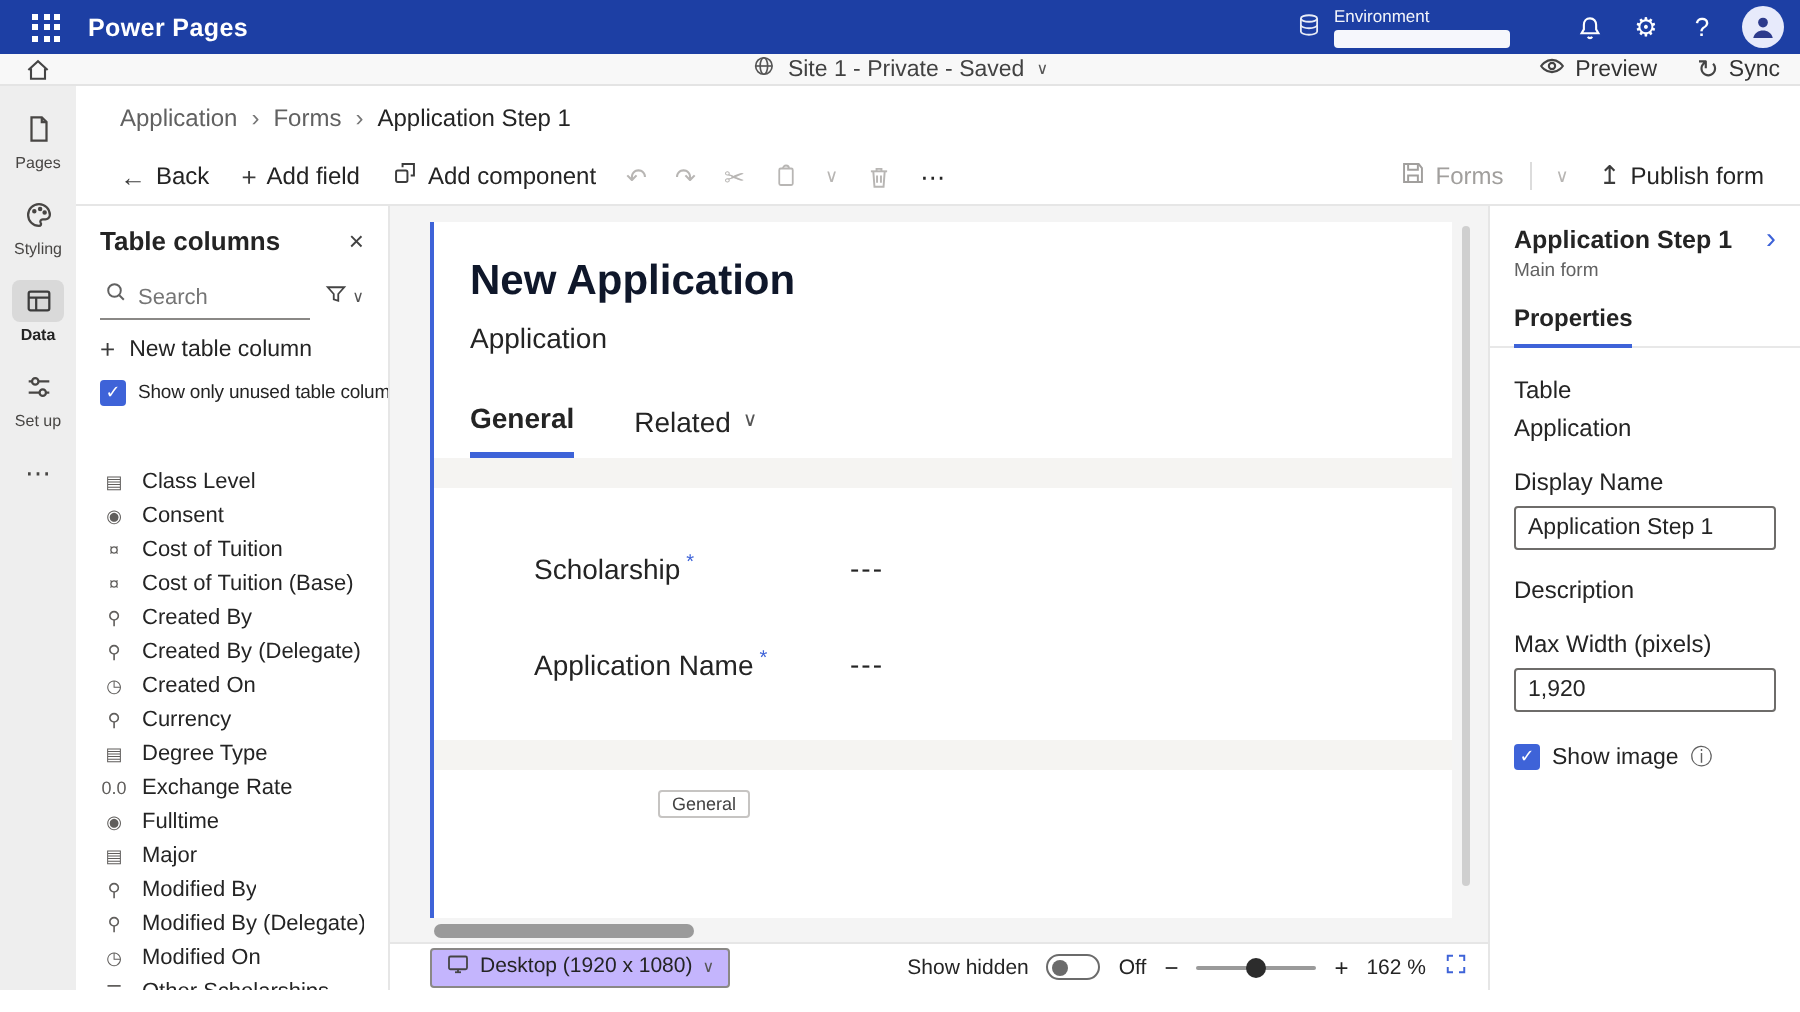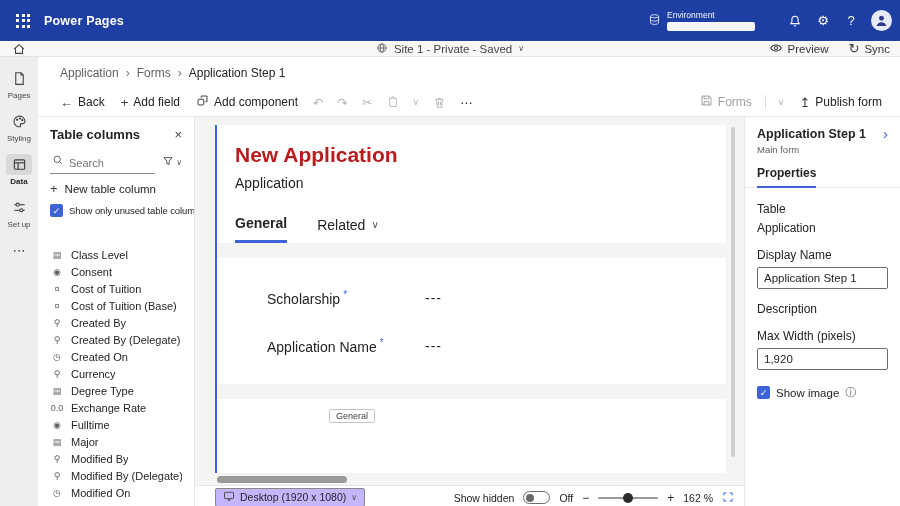--- a/index.html
+++ b/index.html
@@ -2,21 +2,21 @@
 <html><head>
 <meta charset="utf-8">
 <style>
   * { box-sizing: border-box; margin: 0; padding: 0; }
   html,body { background:#fff; }
   body { font-family: "Liberation Sans", "DejaVu Sans", sans-serif; color:#242424; }
   .app { position:relative; width:900px; height:506px; overflow:hidden; background:#fff;
          --header-bg:#1d3fa4; --accent:#3e63d8; font-size:12px; }
 
   
-  .topbar { height:41px; background:var(--header-bg); display:flex; align-items:center; padding:0 8px 0 8px; color:#fff; }
+  .topbar { height:27px; background:var(--header-bg); display:flex; align-items:center; padding:0 8px 0 8px; color:#fff; }
   .waffle { display:grid; grid-template-columns:repeat(3,3px); gap:2.5px; padding:0 8px; cursor:pointer; }
   .waffle span { width:3px; height:3px; background:#fff; }
   .app-name { font-size:12.5px; font-weight:700; margin-left:6px; letter-spacing:.2px; }
   .topbar .spacer { flex:1; }
   .env { display:flex; align-items:center; gap:6px; margin-right:26px; cursor:pointer; }
   .env-text { display:flex; flex-direction:column; }
   .env-label { font-size:8.5px; color:#fff; opacity:.95; }
   .env-pill { width:88px; height:9px; background:#fff; border-radius:2px; margin-top:2px; opacity:.96; }
   .top-ico { width:28px; height:27px; display:flex; align-items:center; justify-content:center; cursor:pointer; font-size:13px; color:#fff; }
   .avatar { width:21px; height:21px; border-radius:50%; background:#e7eafb; display:flex; align-items:center; justify-content:center; margin-left:6px; cursor:pointer; overflow:hidden; }
@@ -74,21 +74,21 @@
   .col-list { flex:1; overflow:hidden; margin-top:24px; }
   .col-row { display:flex; align-items:center; gap:7px; padding:2px 12px; height:17px; cursor:pointer; }
   .col-glyph { width:14px; flex:none; font-size:9px; color:#605e5c; text-align:center; line-height:13px; }
   .col-name { font-size:11px; color:#242424; white-space:nowrap; overflow:hidden; line-height:13px; }
 
   
   .canvas-col { flex:1; min-width:0; display:flex; flex-direction:column; background:#f4f4f4; }
   .canvas-scroll { flex:1; position:relative; overflow:hidden; }
   .form-page { position:absolute; left:20px; right:18px; top:8px; bottom:12px; background:#fff; border-left:2.5px solid var(--accent); overflow:hidden; }
   .fp-pad { padding:18px 0 0 18px; }
-  .fp-title { font-size:21px; font-weight:700; color:#b91c1c; }
+  .fp-title { font-size:21px; font-weight:700; color:#0f172a; }
   .fp-sub { font-size:14px; margin-top:8px; }
   .ftabs { display:flex; gap:30px; margin-top:24px; padding-left:18px; }
   .ftab { font-size:14px; color:#242424; padding-bottom:9px; cursor:pointer; display:flex; align-items:center; gap:6px; }
   .ftab.active { font-weight:700; border-bottom:3px solid var(--accent); }
   .band { height:15px; background:#f5f4f2; }
   .fields { padding:16px 0 2px 50px; }
   .field-row { display:flex; align-items:center; height:48px; cursor:pointer; }
   .field-label { width:158px; font-size:14px; color:#242424; }
   .req { color:var(--accent); font-size:10px; vertical-align:super; margin-left:3px; }
   .field-value { font-size:14px; color:#242424; letter-spacing:1px; }

